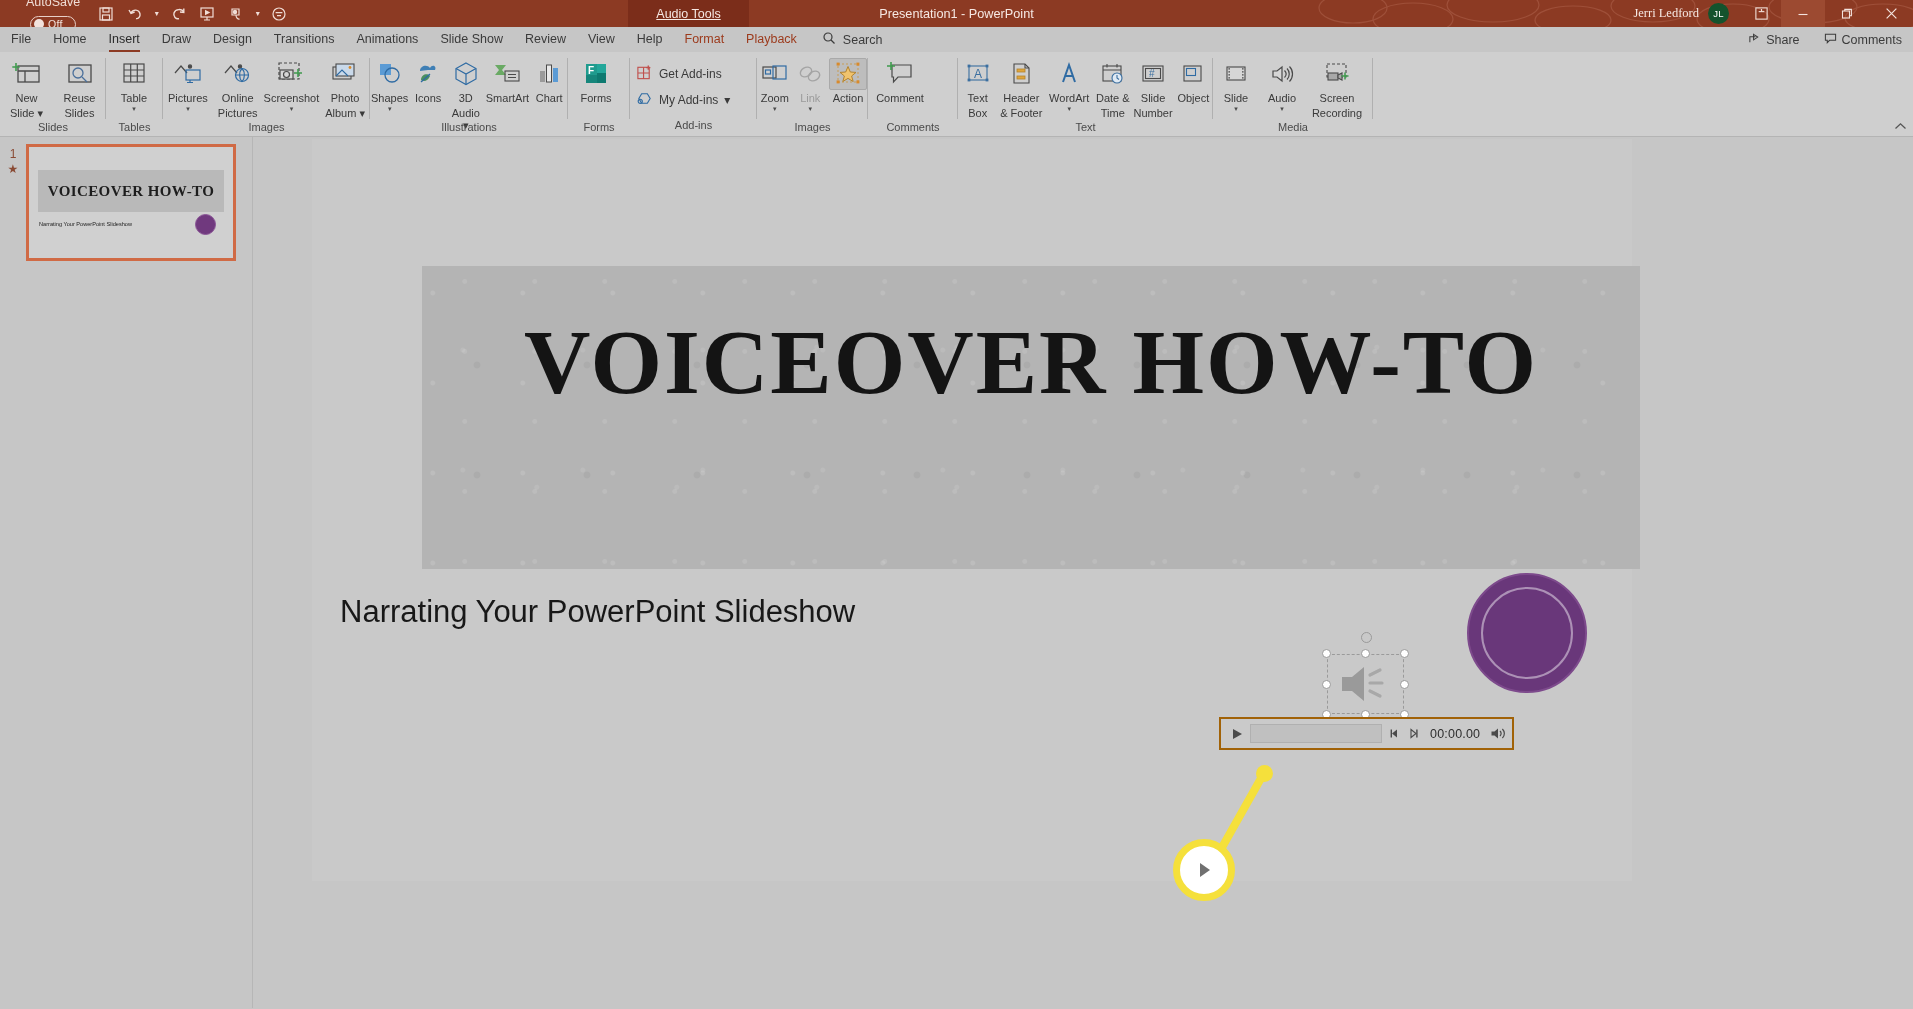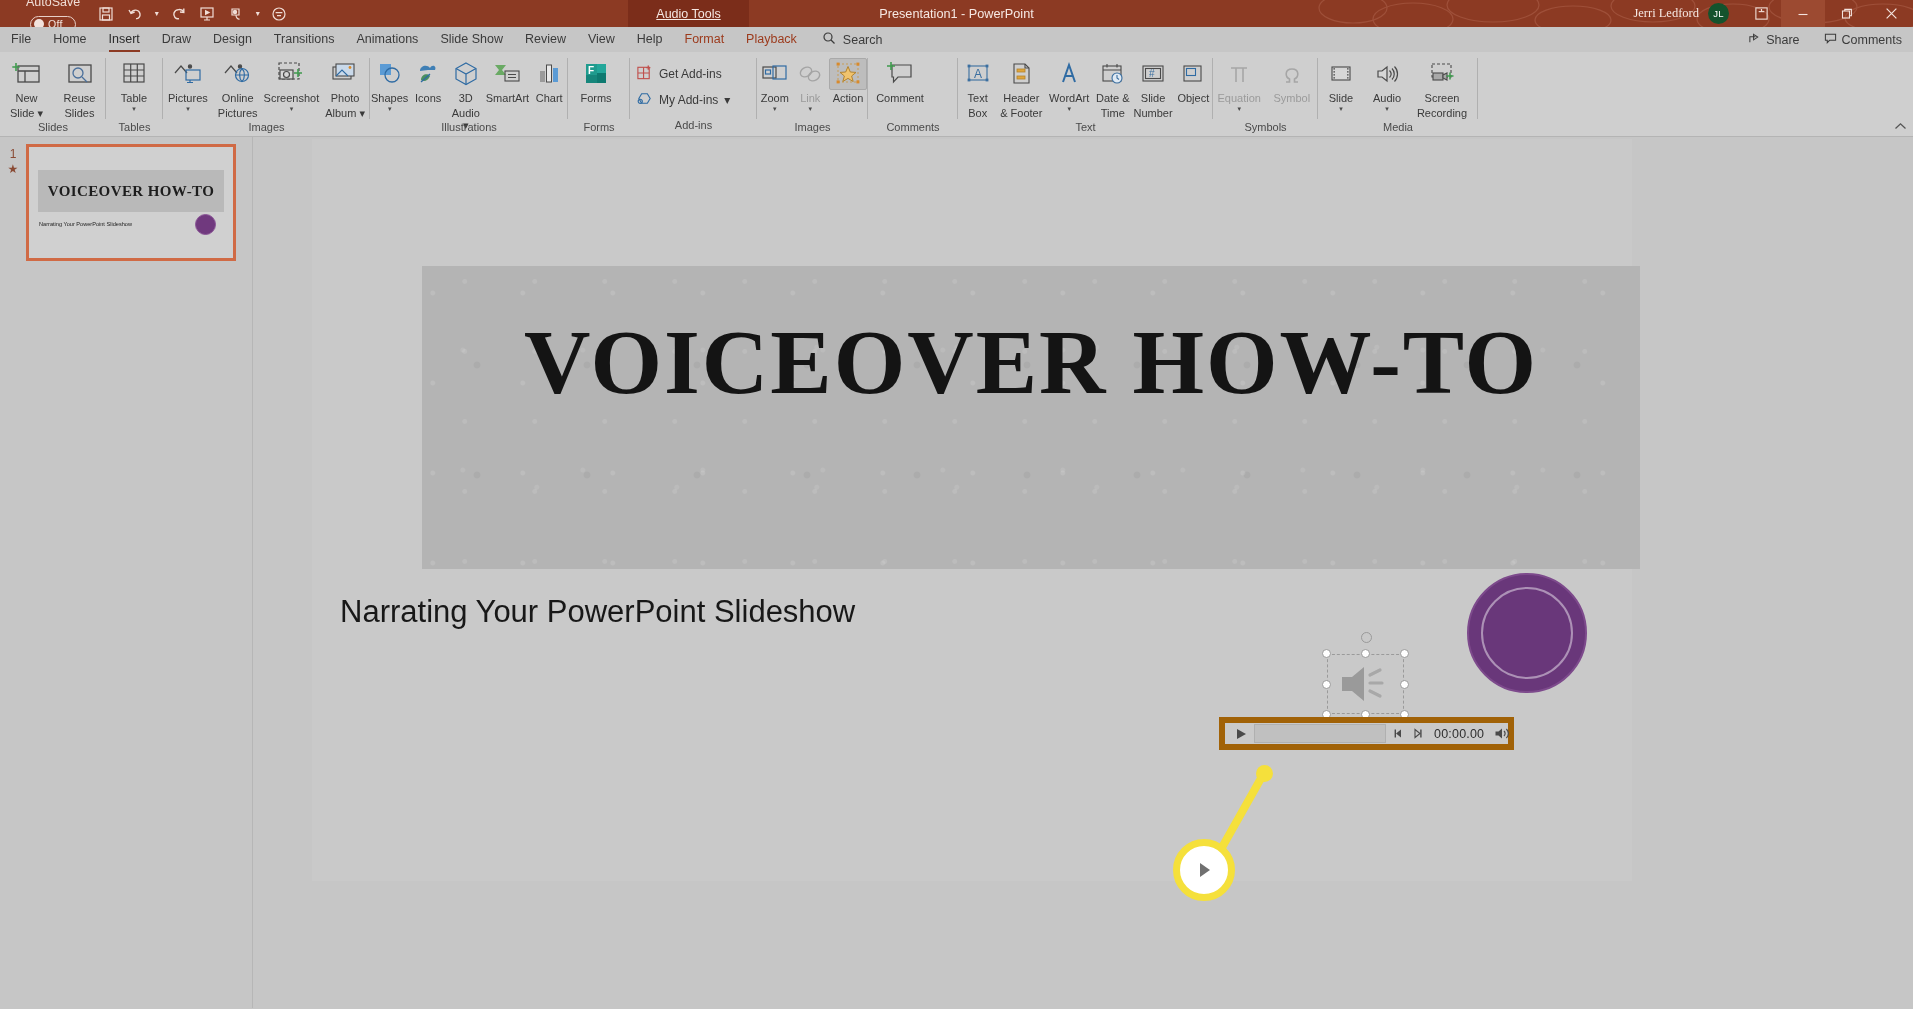--- a/index.html
+++ b/index.html
@@ -214,21 +214,21 @@
   .rot-handle {
     position: absolute; left: 50%; top: -22px; margin-left: -5px;
     width: 11px; height: 11px; border-radius: 50%;
     border: 1.5px solid #9a9a9a; background: transparent;
   }
   .speaker-icon { position: absolute; inset: 6px 4px; display: flex; align-items: center; justify-content: center; }
 
   
   .audiobar {
     position: absolute; left: 907px; top: 578px; width: 295px; height: 33px;
-    background: #cacaca; border: 6px solid #a16207;
+    background: #cacaca; border: 2px solid #a16207;
     display: flex; align-items: center; gap: 6px; padding: 0 9px;
     font-size: 12.5px; color: #333; text-align: right;
   }
   .audiobar .playbtn { width: 16px; height: 16px; display:flex; align-items:center; justify-content:center; }
   .audiobar .track {
     flex: 0 0 132px; height: 19px; background: #c0c0c0; border: 1px solid #b0b0b0;
   }
   .audiobar .stepbtn { width: 19px; display: flex; align-items: center; justify-content: center; color: #444; }
   .audiobar .time { margin-left: 4px; font-size: 12.5px; color: #2e2e2e; letter-spacing: .2px; }
   .audiobar .volbtn { margin-left: 4px; display: flex; align-items: center; }
@@ -721,43 +721,20 @@
               <rect x="7.5" y="7.5" width="9" height="7" stroke="#2f6ba3"></rect>
           </svg>
         </span>
         <span class="lbl">Object</span>
       </div>
     </div>
     <div class="rgroup-label">Text</div>
     <div class="rgroup-sep"></div>
   </div>
 
-  <div class="rgroup" style="width:105px">
-    <div class="rgroup-items">
-      <div class="ritem disabled">
-        <span class="ico">
-          <svg width="28" height="26" viewBox="0 0 28 26" fill="none" stroke="#a6a6a6" stroke-width="1.6">
-            <path d="M6 7 L22 7 M11 7 L11 21 M18 7 L18 21"></path>
-          </svg>
-        </span>
-        <span class="lbl">Equation</span>
-        <span class="caret">▾</span>
-      </div>
-      <div class="ritem disabled">
-        <span class="ico">
-          <svg width="28" height="26" viewBox="0 0 28 26" fill="none" stroke="#a6a6a6" stroke-width="1.6">
-            <path d="M8 21 L11.5 21 L11.5 18 C7 16 6.5 8 14 8 C21.5 8 21 16 16.5 18 L16.5 21 L20 21"></path>
-          </svg>
-        </span>
-        <span class="lbl">Symbol</span>
-      </div>
-    </div>
-    <div class="rgroup-label">Symbols</div>
-    <div class="rgroup-sep"></div>
-  </div>
 
   <div class="rgroup" style="width:160px">
     <div class="rgroup-items">
       <div class="ritem narrow">
         <span class="ico">
           <svg width="28" height="26" viewBox="0 0 28 26" fill="none" stroke="#4a4a4a" stroke-width="1.1">
             <rect x="5" y="6" width="18" height="13" fill="#d6d6d6"></rect>
             <path d="M7.2 7.2 L7.2 8.6 M7.2 10.2 L7.2 11.6 M7.2 13.2 L7.2 14.6 M7.2 16.2 L7.2 17.6" stroke="#4a4a4a" stroke-width="1.6"></path>
             <path d="M20.8 7.2 L20.8 8.6 M20.8 10.2 L20.8 11.6 M20.8 13.2 L20.8 14.6 M20.8 16.2 L20.8 17.6" stroke="#4a4a4a" stroke-width="1.6"></path>
           </svg>

